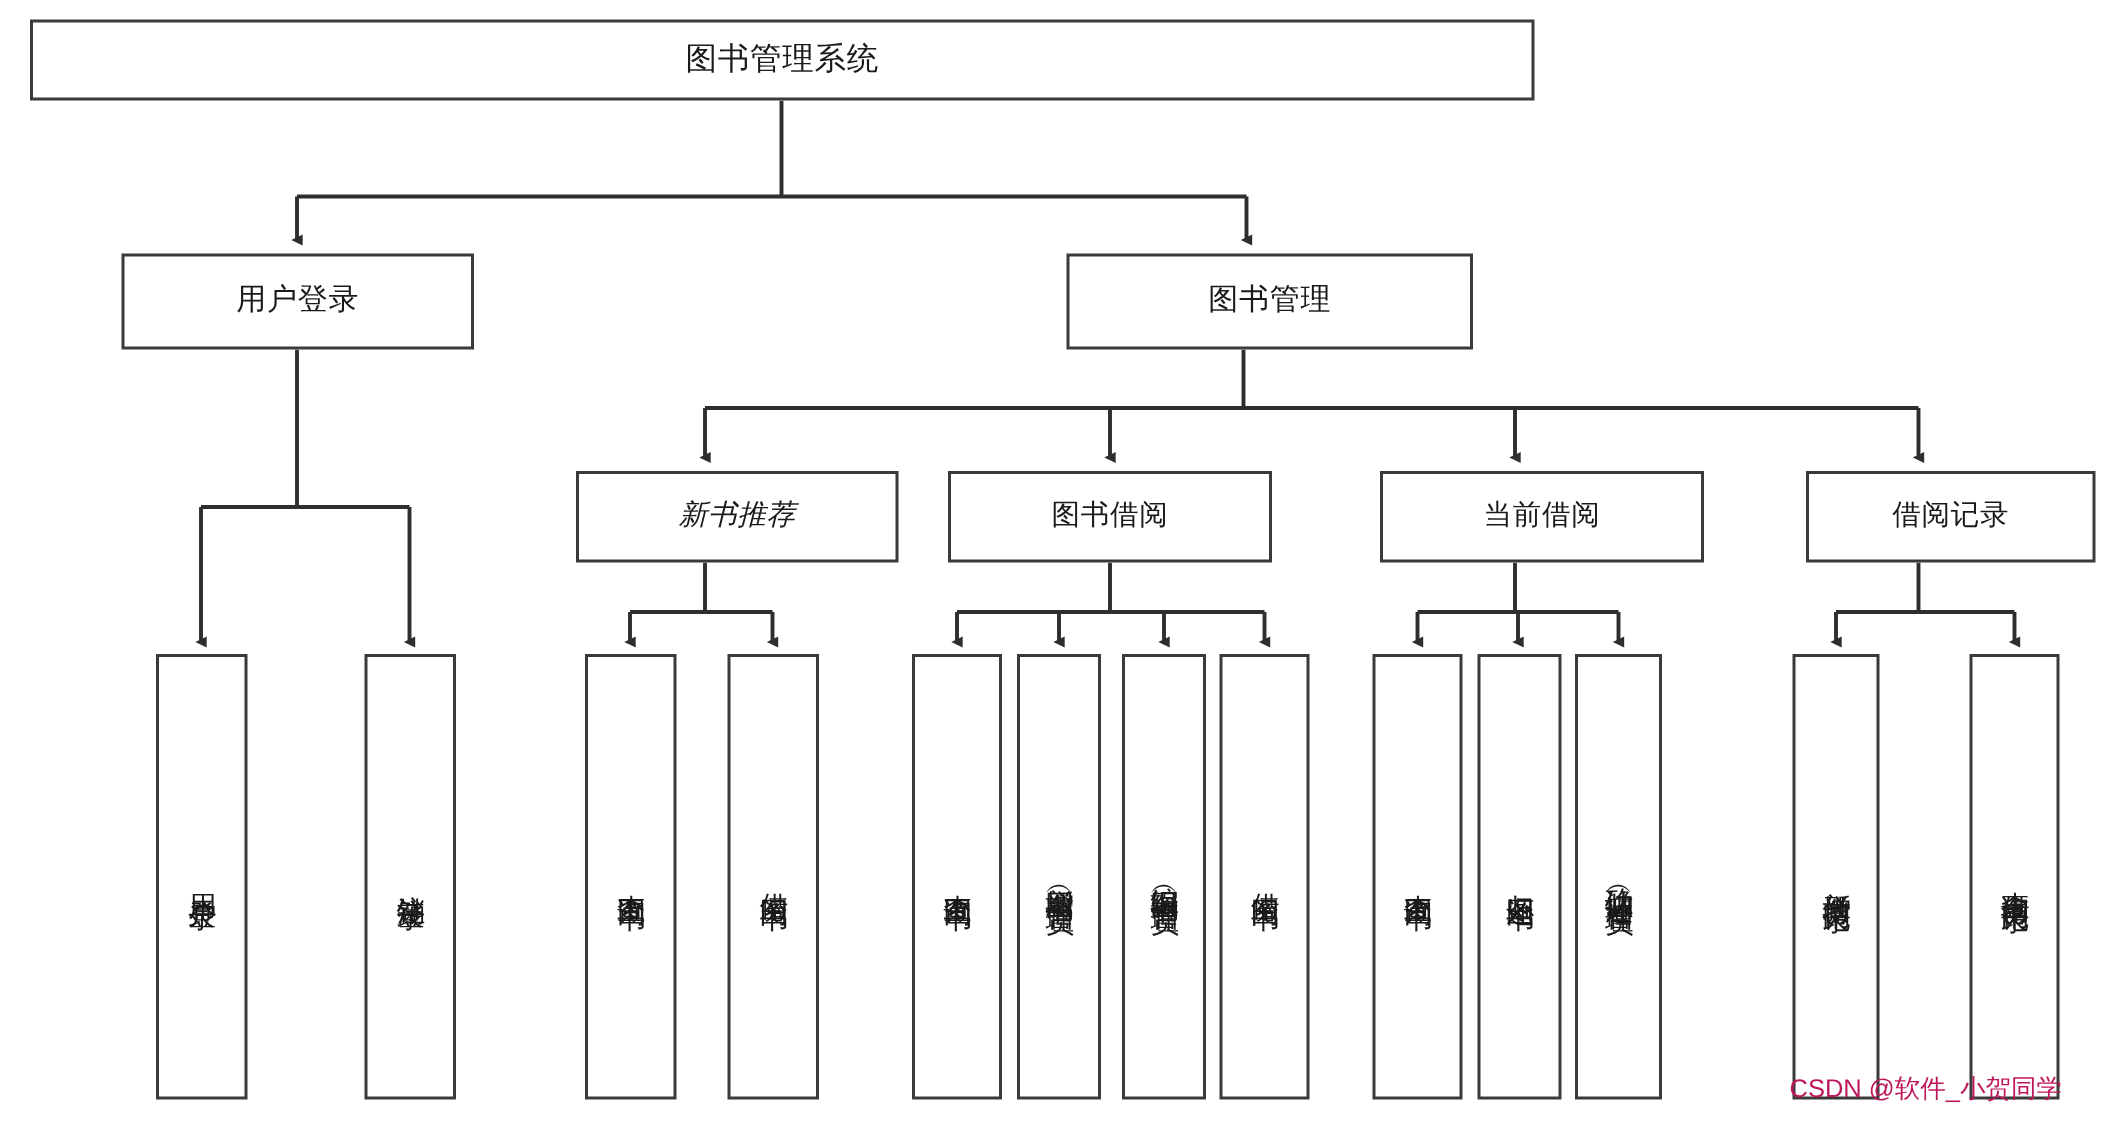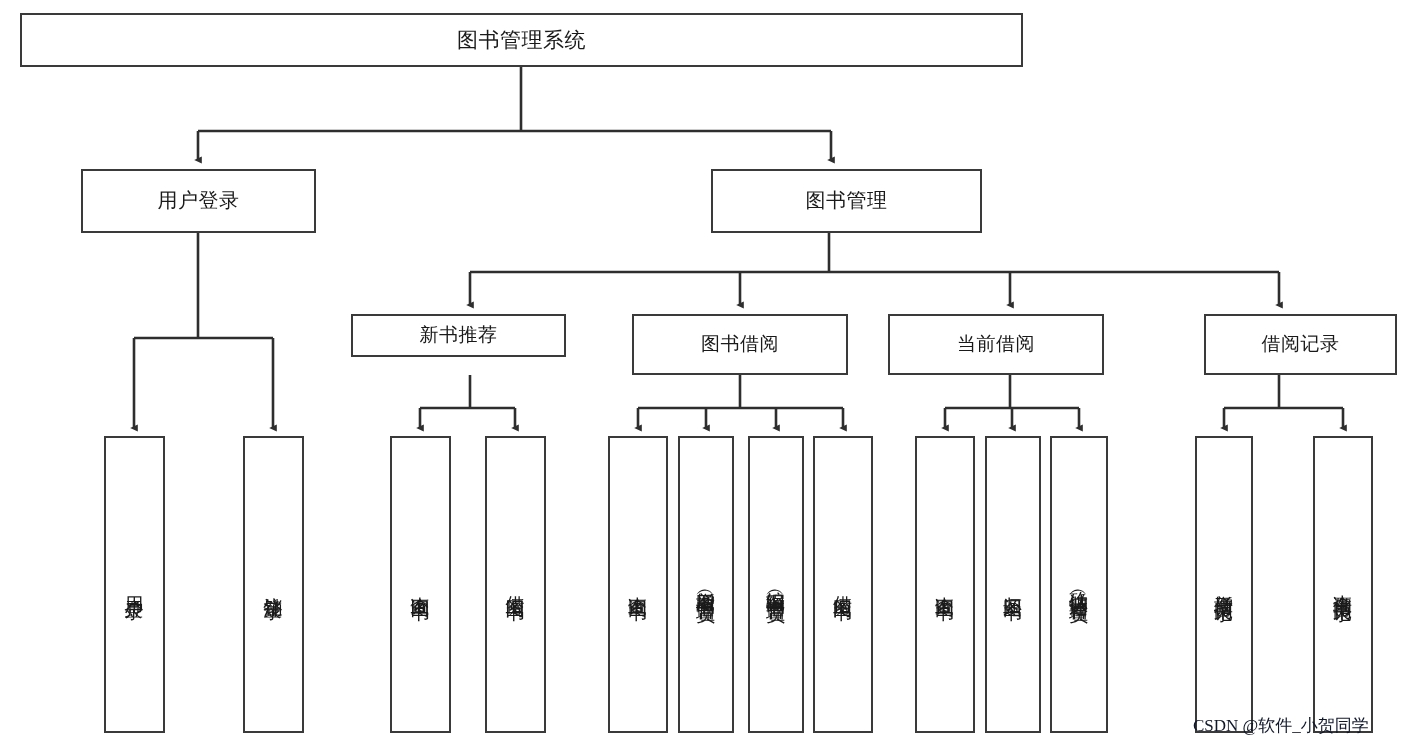--- a/index.html
+++ b/index.html
@@ -46,25 +46,25 @@
     text-orientation: upright;
     letter-spacing: 2px;
     line-height: 1.0;
   }
   .root { font-size: 21px; }
   .level1 { font-size: 20px; }
   .level2 { font-size: 19px; }
   .leaf  { font-size: 19px; }
   .watermark {
     position: absolute;
-    color: #0f172a;
+    color: #be185d;
     font-size: 17px;
     white-space: nowrap;
     pointer-events: none;
-    font-family: Liberation Serif, serif;
+    font-family: Liberation Sans, sans-serif;
   }
 </style>
 </head>
 <body>
 
 <div id="canvas">
 
   <svg id="edges" viewBox="0 0 1405 747" xmlns="http://www.w3.org/2000/svg">
     <defs>
       <marker id="arrowhead" markerWidth="9" markerHeight="9" refX="4.2" refY="4.4" orient="auto" markerUnits="userSpaceOnUse">
@@ -119,27 +119,27 @@
     <span class="label">图书管理系统</span>
   </div>
 
   <div class="node level1" style="left:81px; top:169px; width:235px; height:64px;">
     <span class="label">用户登录</span>
   </div>
   <div class="node level1" style="left:711px; top:169px; width:271px; height:64px;">
     <span class="label">图书管理</span>
   </div>
 
-  <div class="node level2" style="left:351px; top:314px; width:215px; height:43px;">
+  <div class="node level2" style="left:384px; top:314px; width:215px; height:61px;font-style:italic;">
     <span class="label">新书推荐</span>
   </div>
   <div class="node level2" style="left:632px; top:314px; width:216px; height:61px;">
     <span class="label">图书借阅</span>
   </div>
-  <div class="node level2" style="left:888px; top:314px; width:216px; height:61px;">
+  <div class="node level2" style="left:920px; top:314px; width:216px; height:61px;">
     <span class="label">当前借阅</span>
   </div>
   <div class="node level2" style="left:1204px; top:314px; width:193px; height:61px;">
     <span class="label">借阅记录</span>
   </div>
 
   <div class="node leaf vertical" style="left:104px; top:436px; width:61px; height:297px;">
     <span class="label">用户登录</span>
   </div>
   <div class="node leaf vertical" style="left:243px; top:436px; width:61px; height:297px;">

